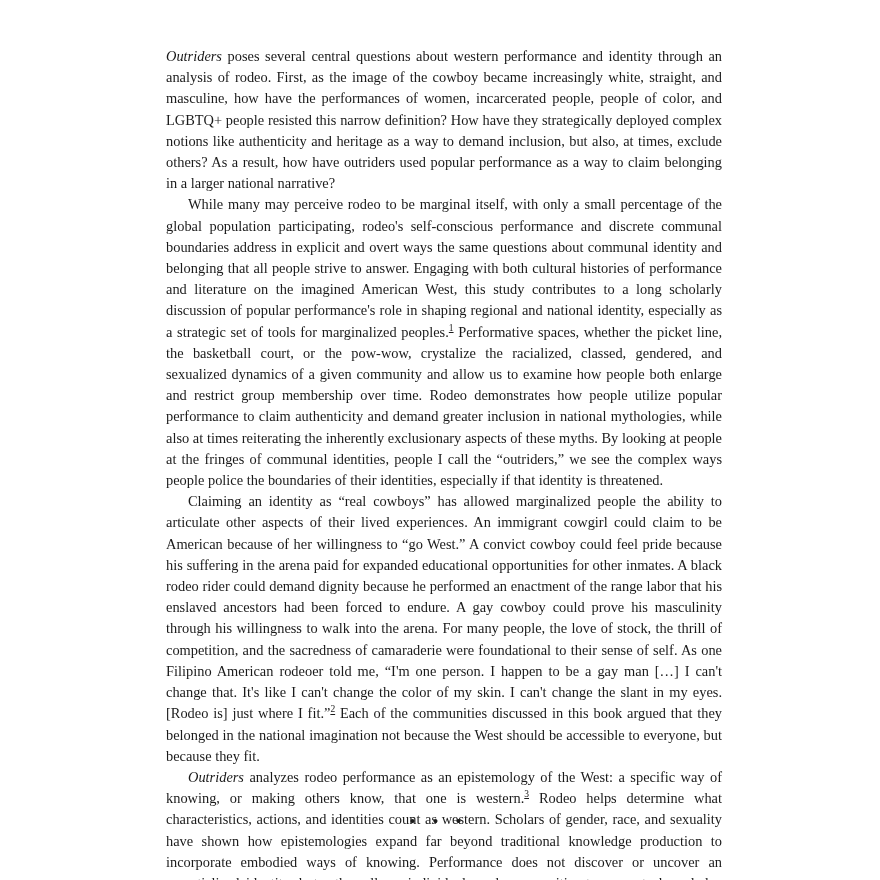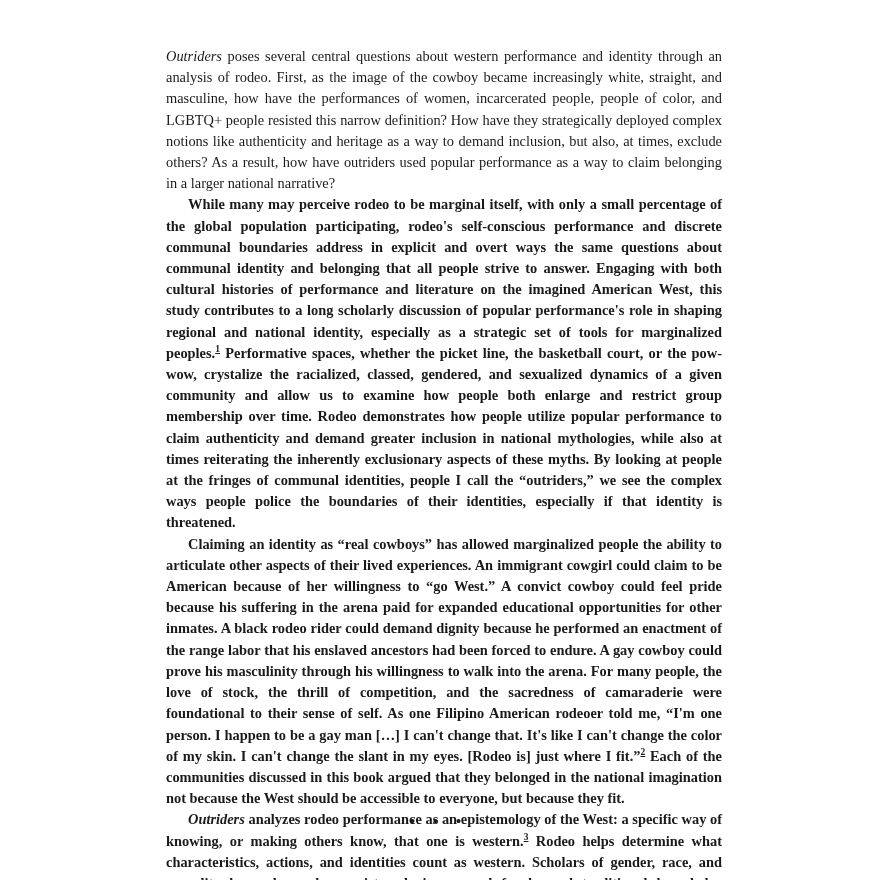--- a/index.html
+++ b/index.html
@@ -30,21 +30,20 @@
     margin: 0;
     text-align: justify;
     text-justify: inter-word;
     font-size: 14.4px;
     line-height: 21.2px;
     hyphens: auto;
     -webkit-hyphens: auto;
   }
   p.para + p.para {
     text-indent: 22px;
-    font-weight: bold;
   }
   em {
     font-style: italic;
   }
   sup.fn {
     font-size: 9.5px;
     vertical-align: super;
     line-height: 0;
     text-decoration: underline;
   }

